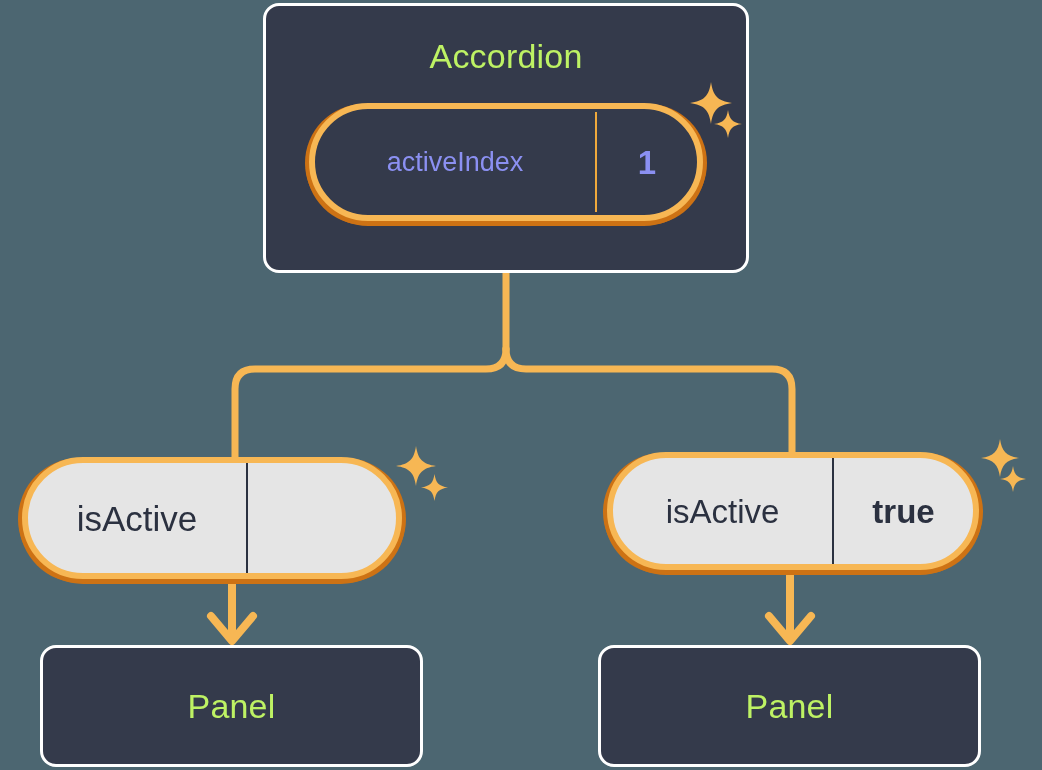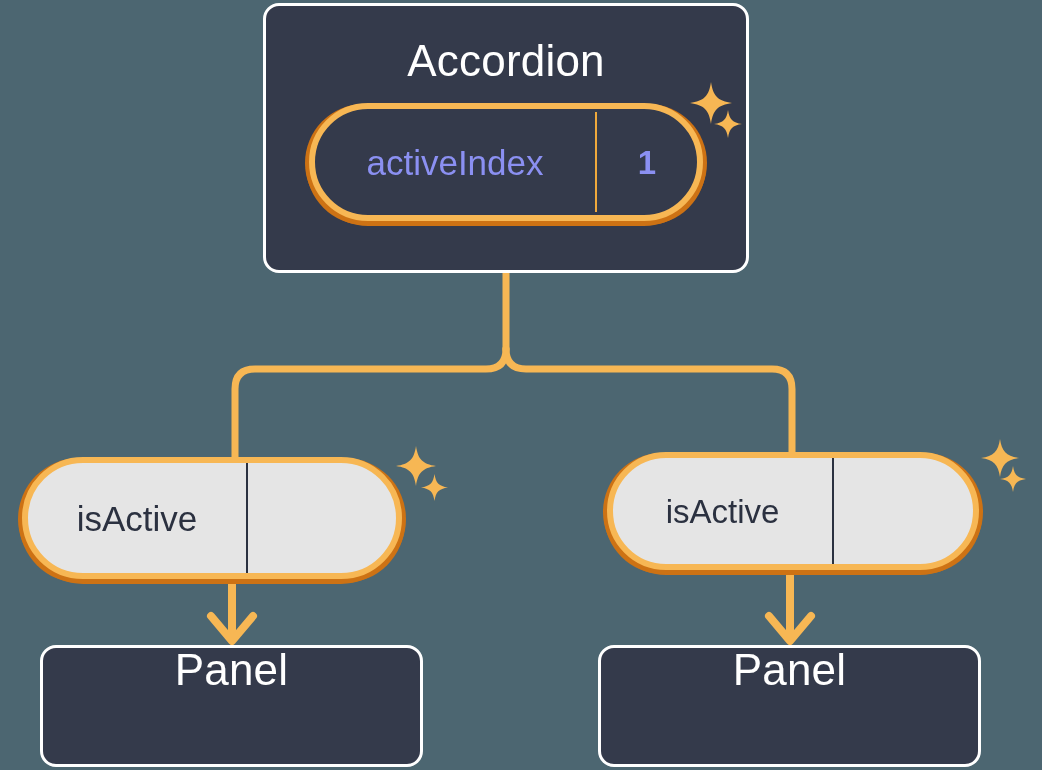--- a/index.html
+++ b/index.html
@@ -34,24 +34,25 @@
     position: absolute;
     background: #343a4b;
     border: 3px solid #ffffff;
     border-radius: 16px;
     box-sizing: border-box;
     display: flex;
     align-items: flex-start;
     justify-content: center;
   }
   .comp-box.panel-box {
+    align-items: center;
   }
   .comp-title {
-    color: #ffffff;
-    font-size: 44px;
+    color: #bef264;
+    font-size: 34px;
     font-weight: 400;
     letter-spacing: 0.2px;
     line-height: 1;
   }
   #accordion-box {
     left: 263px;
     top: 3px;
     width: 486px;
     height: 270px;
   }
@@ -128,21 +129,21 @@
   }
 
   #pill-activeindex {
     left: 309px;
     top: 103px;
     width: 394px;
     height: 118px;
   }
   #pill-activeindex .pill-key {
     width: 280px;
-    font-size: 35px;
+    font-size: 27px;
   }
   #pill-activeindex .pill-val {
     flex: 1;
     font-size: 33px;
   }
 
   #pill-isactive-left {
     left: 22px;
     top: 457px;
     width: 380px;
@@ -223,20 +224,21 @@
   <svg class="sparkle" style="left:396px; top:446px;" width="40" height="40" viewBox="0 0 40 40">
     <path d="M20 0 C21.9 13.3 26.7 18.1 40 20 C26.7 21.9 21.9 26.7 20 40 C18.1 26.7 13.3 21.9 0 20 C13.3 18.1 18.1 13.3 20 0 Z" fill="#f7b754"></path>
   </svg>
   <svg class="sparkle" style="left:421px; top:474px;" width="27" height="27" viewBox="0 0 27 27">
     <path d="M13.5 0 C14.8 9 18 12.2 27 13.5 C18 14.8 14.8 18 13.5 27 C12.2 18 9 14.8 0 13.5 C9 12.2 12.2 9 13.5 0 Z" fill="#f7b754"></path>
   </svg>
 
   <div id="pill-isactive-right" class="state-pill purple">
     <span class="pill-key">isActive</span>
     <span class="pill-divider"></span>
+    <span class="pill-val">true</span>
   </div>
 
   <svg class="sparkle" style="left:981px; top:439px;" width="38" height="38" viewBox="0 0 38 38">
     <path d="M19 0 C20.8 12.6 25.4 17.2 38 19 C25.4 20.8 20.8 25.4 19 38 C17.2 25.4 12.6 20.8 0 19 C12.6 17.2 17.2 12.6 19 0 Z" fill="#f7b754"></path>
   </svg>
   <svg class="sparkle" style="left:1000px; top:466px;" width="26" height="26" viewBox="0 0 26 26">
     <path d="M13 0 C14.2 8.7 17.3 11.8 26 13 C17.3 14.2 14.2 17.3 13 26 C11.8 17.3 8.7 14.2 0 13 C8.7 11.8 11.8 8.7 13 0 Z" fill="#f7b754"></path>
   </svg>
 
   <div id="panel-box-left" class="comp-box panel-box">

